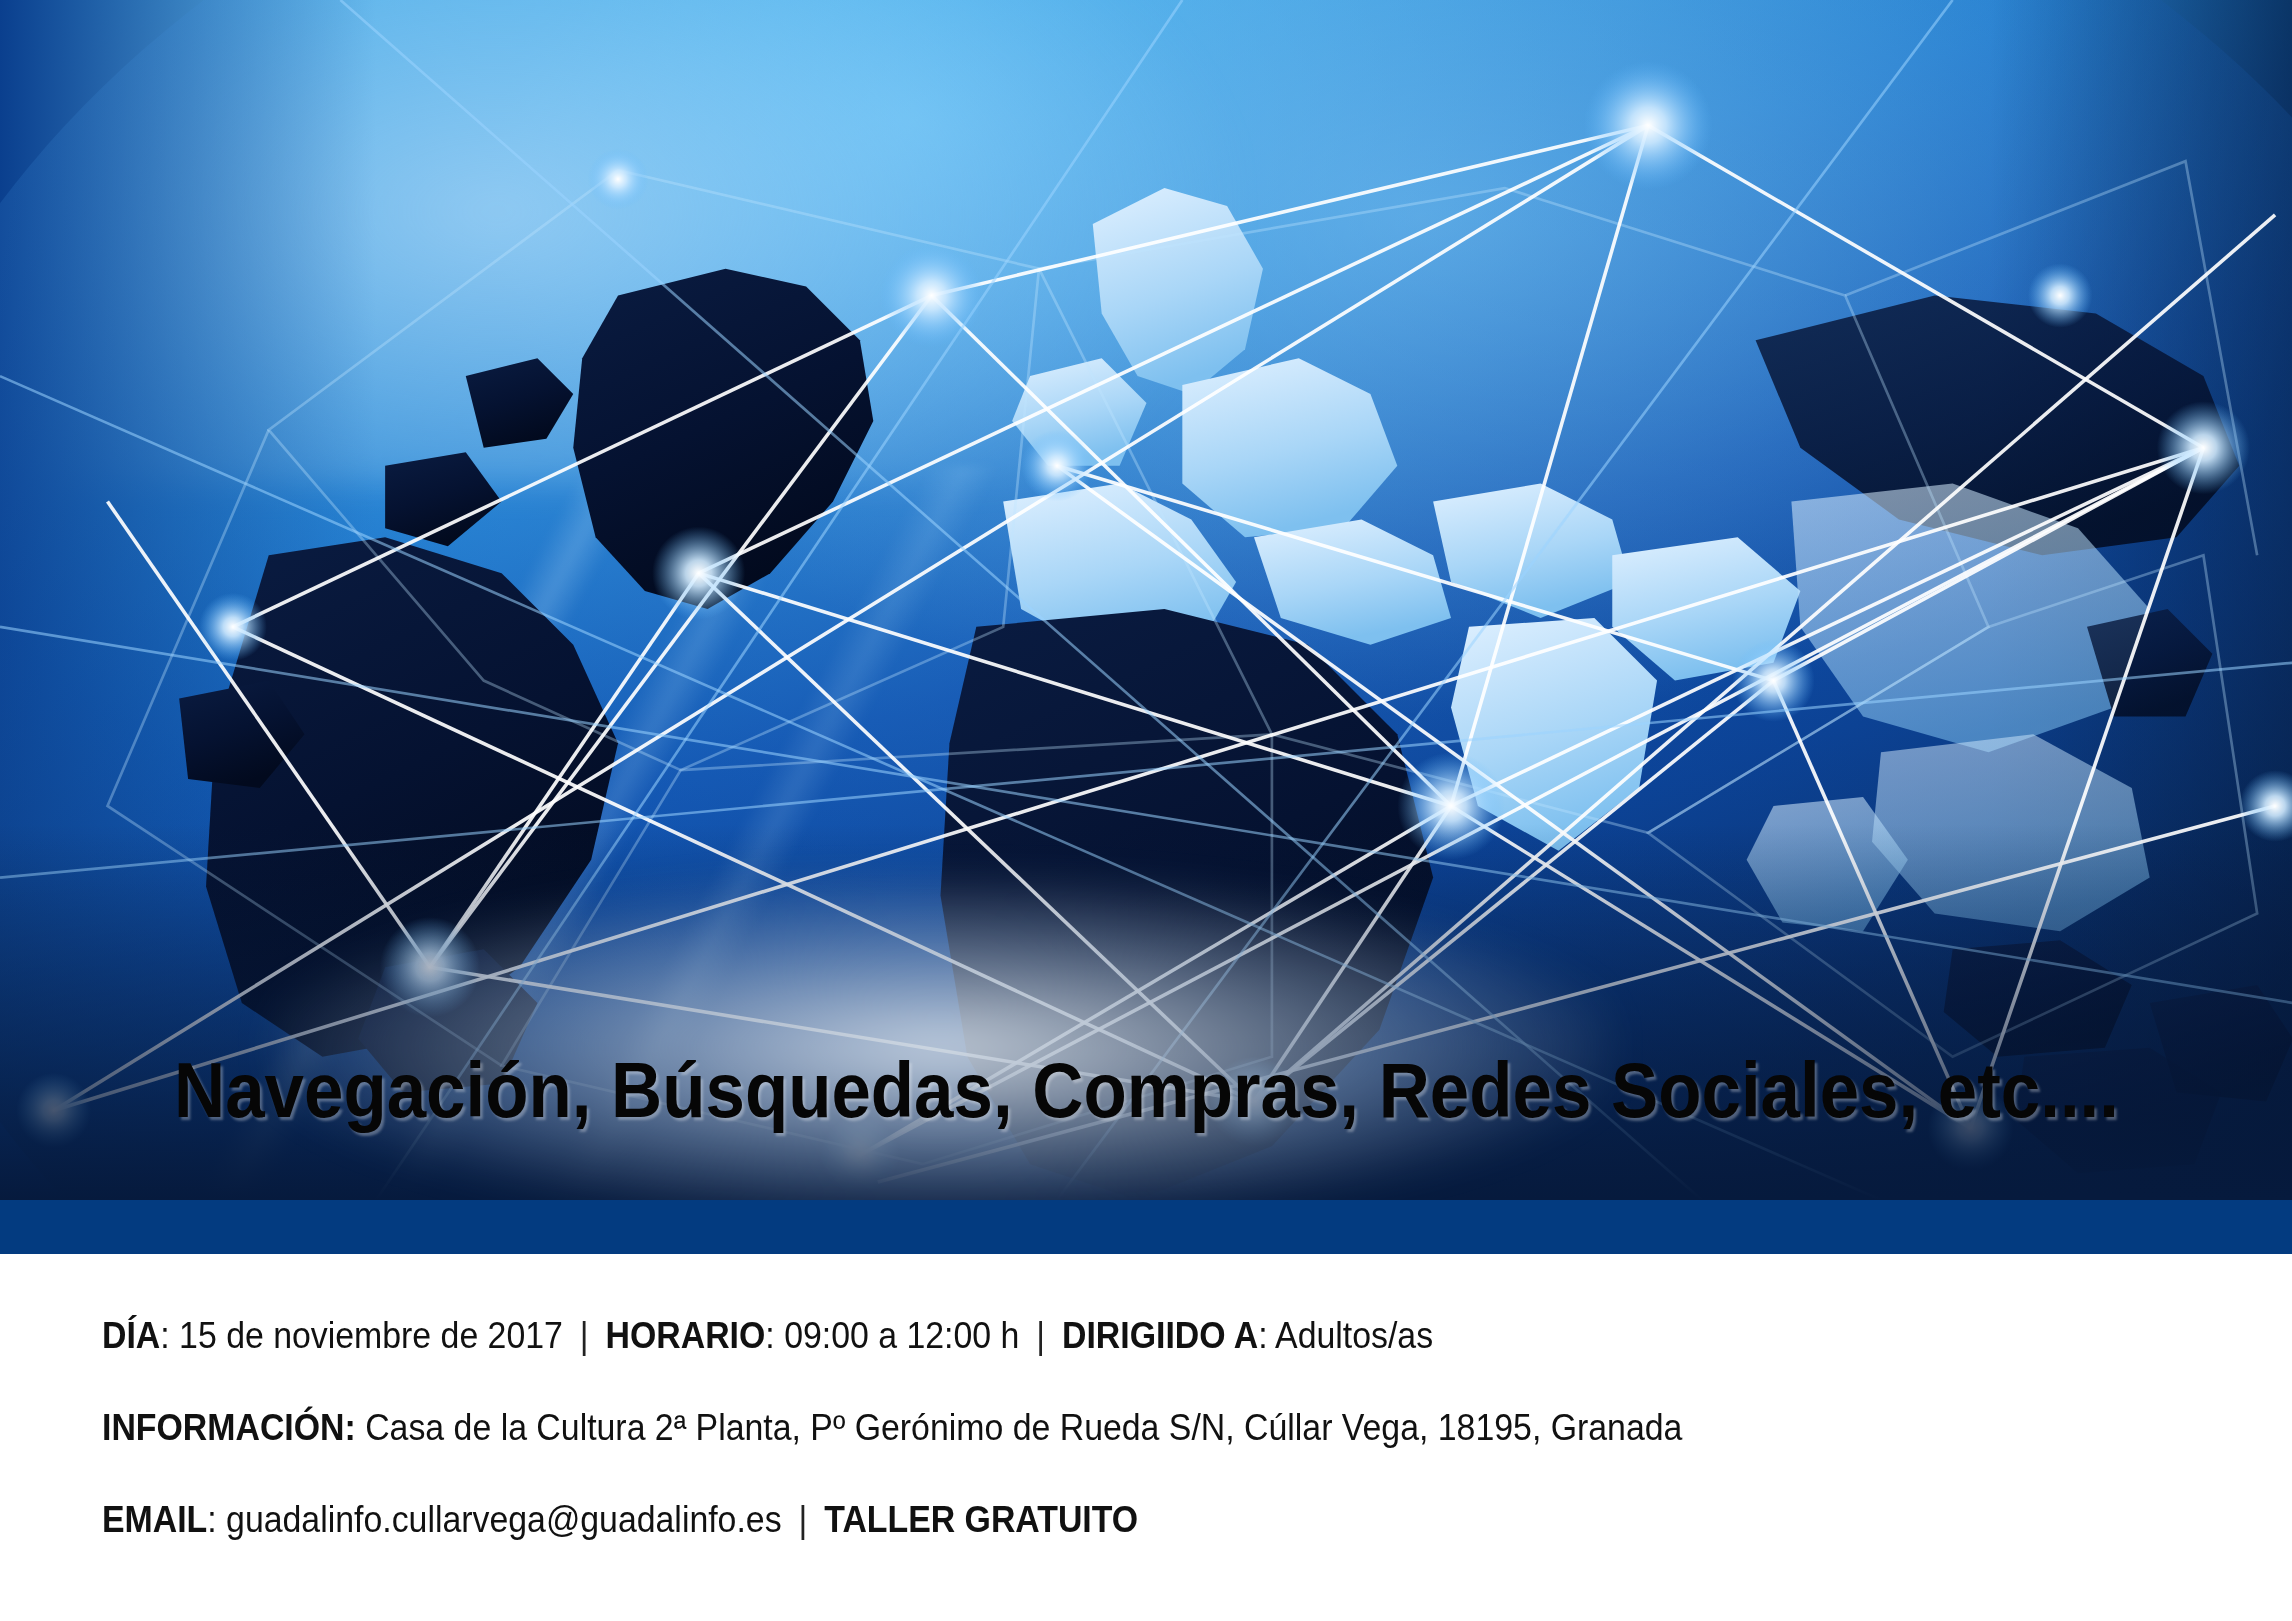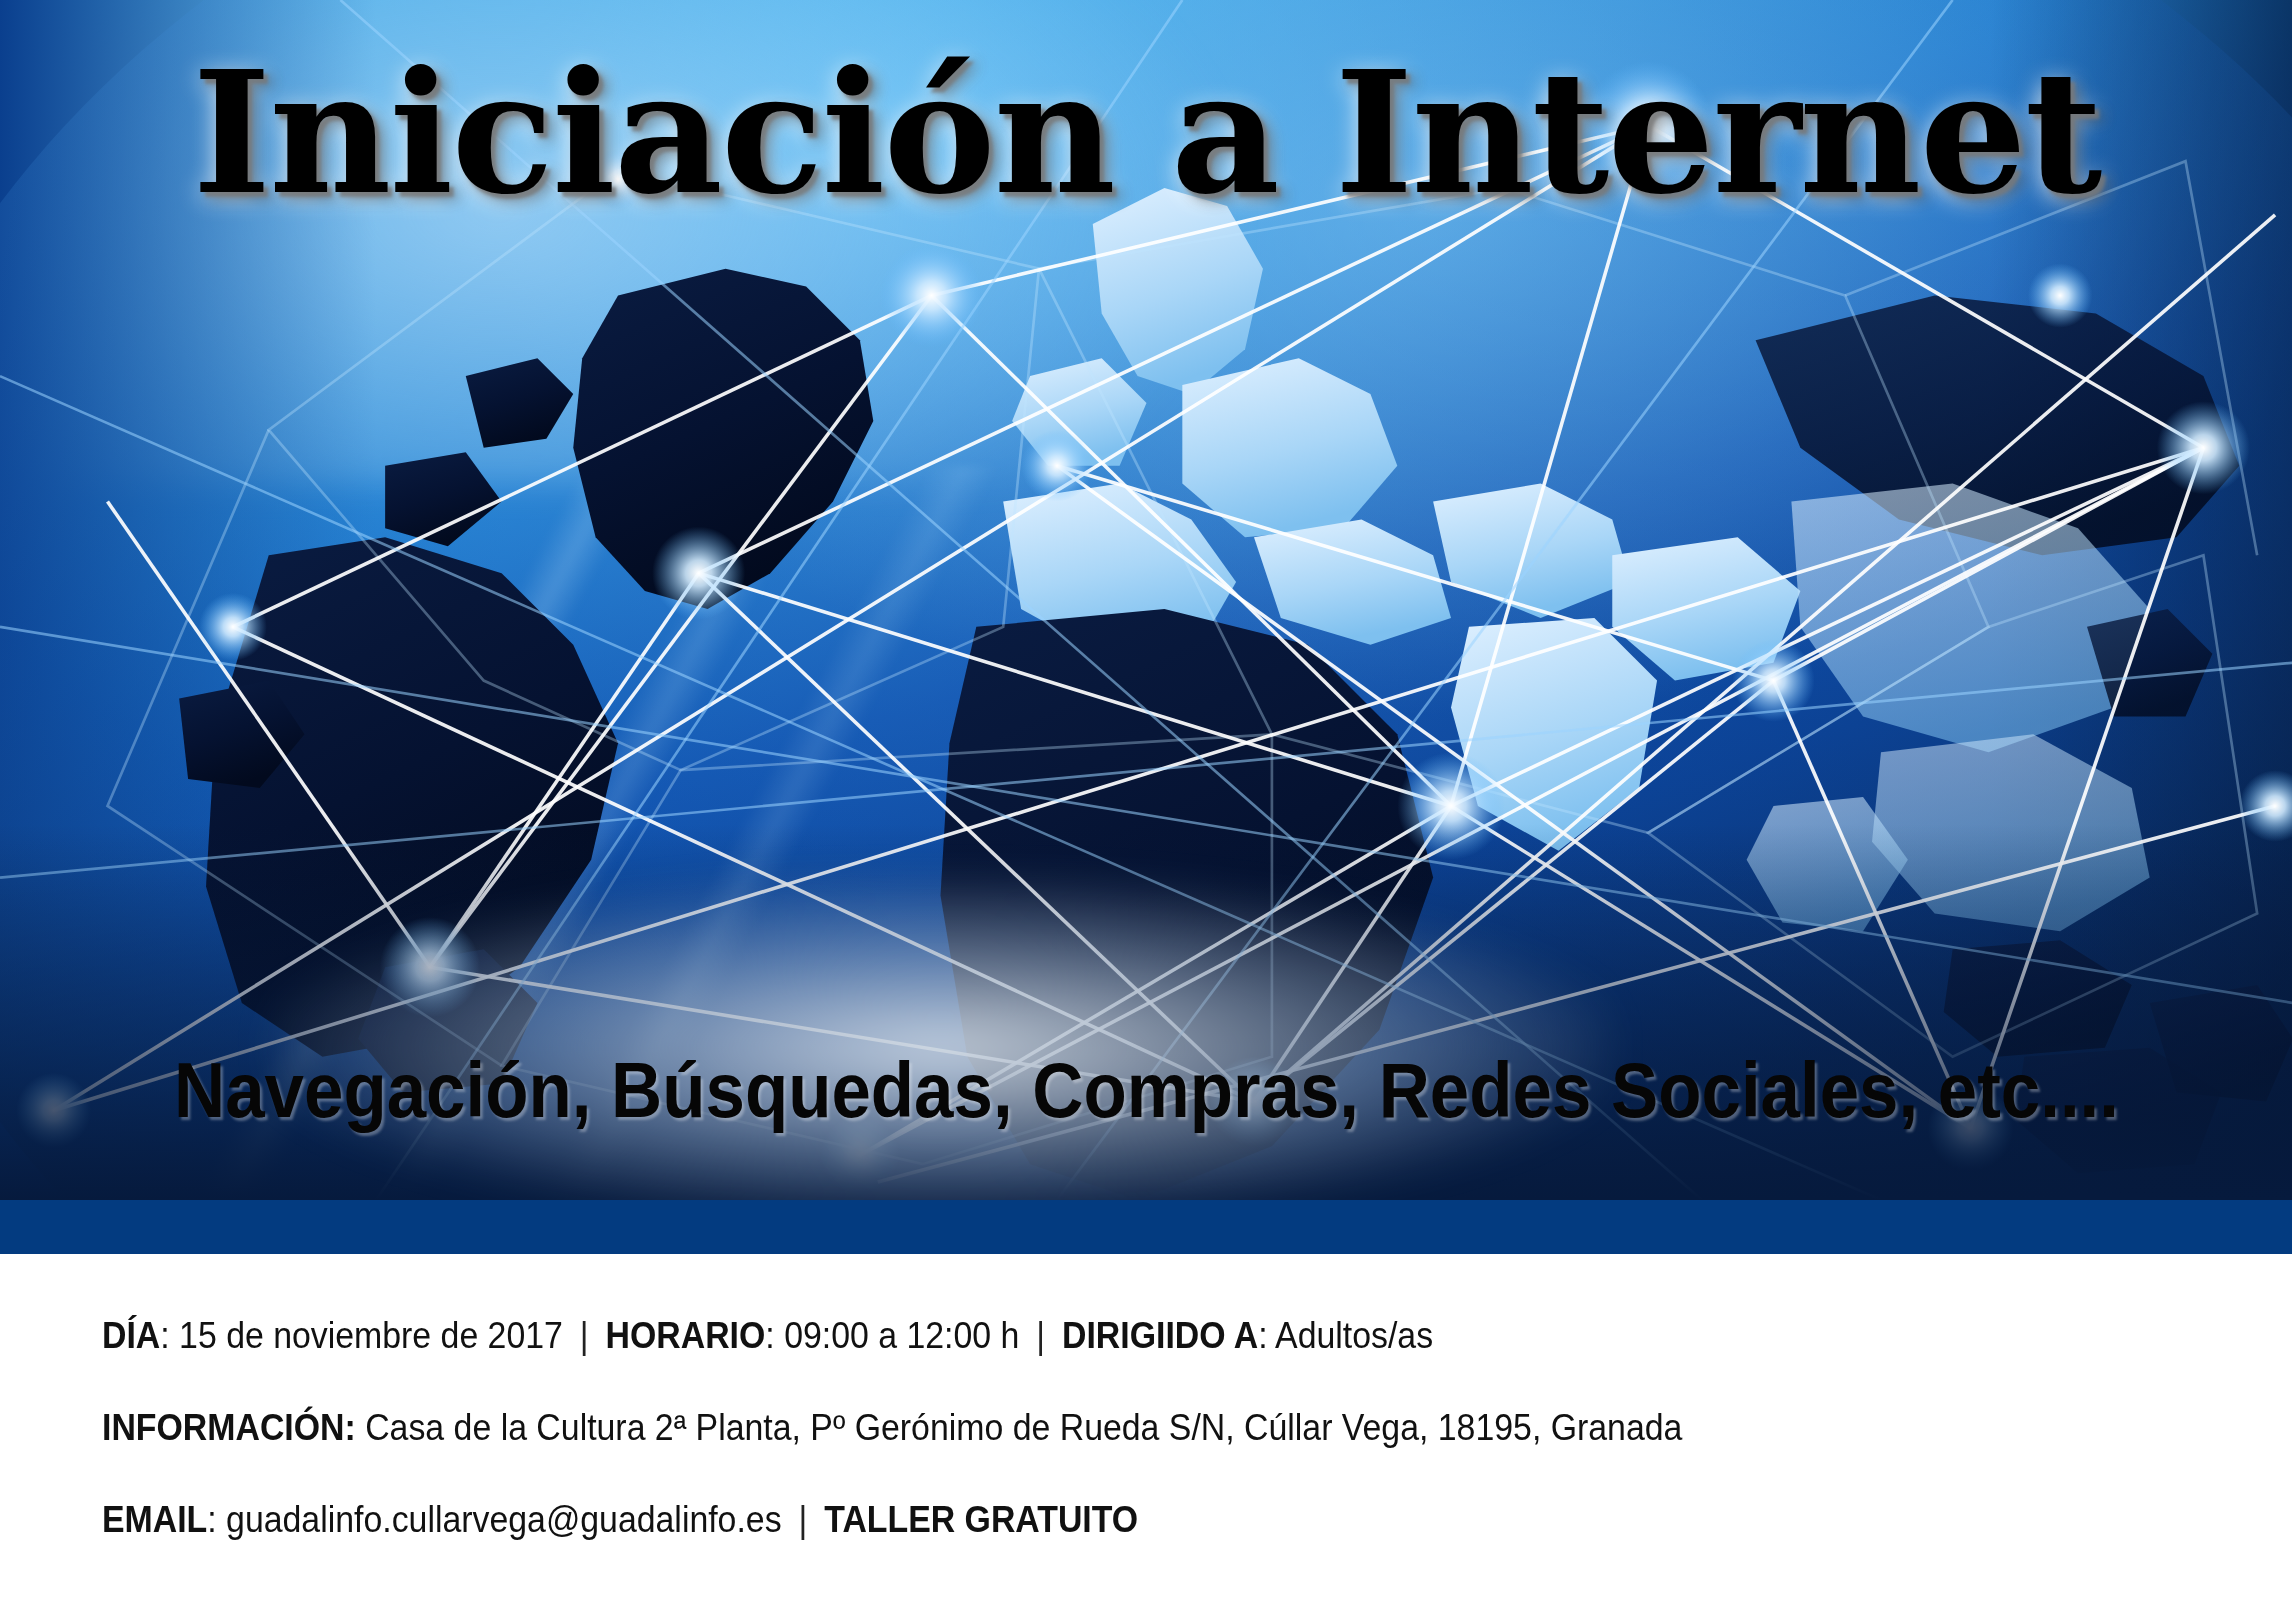--- a/index.html
+++ b/index.html
@@ -252,24 +252,20 @@
         <circle cx="2540" cy="900" r="40" fill="url(#node)"></circle>
         <circle cx="60" cy="1240" r="42" fill="url(#node)"></circle>
         <circle cx="2300" cy="330" r="36" fill="url(#node)"></circle>
         <circle cx="690" cy="200" r="34" fill="url(#node)"></circle>
       </g>
     </svg>
 
     <div class="vig-bottom"></div>
     <div class="haze"></div>
 
-    <div class="title-wrap">
-      <div class="title-ghost">Iniciación a Internet</div>
-      <div class="title-main">Iniciación a Internet</div>
-    </div>
 
     <div class="subtitle">Navegación, Búsquedas, Compras, Redes Sociales, etc....</div>
   </div>
 
   <div id="bluebar"></div>
 
   <div id="info">
     <div class="info-lines">
 
       <div class="info-line">

